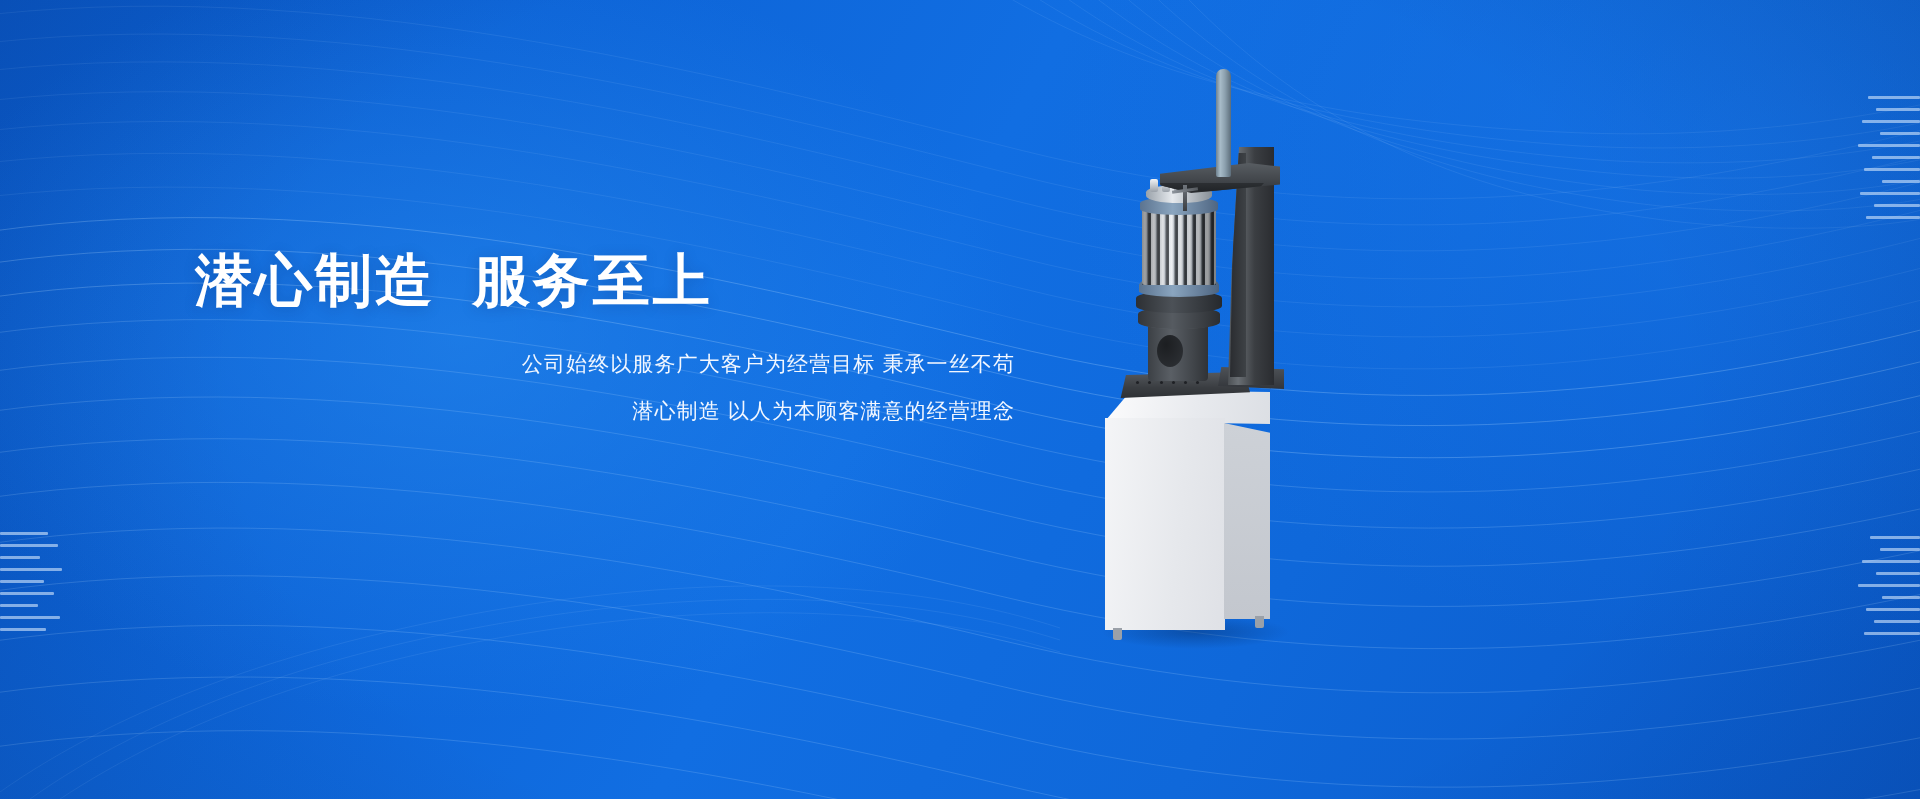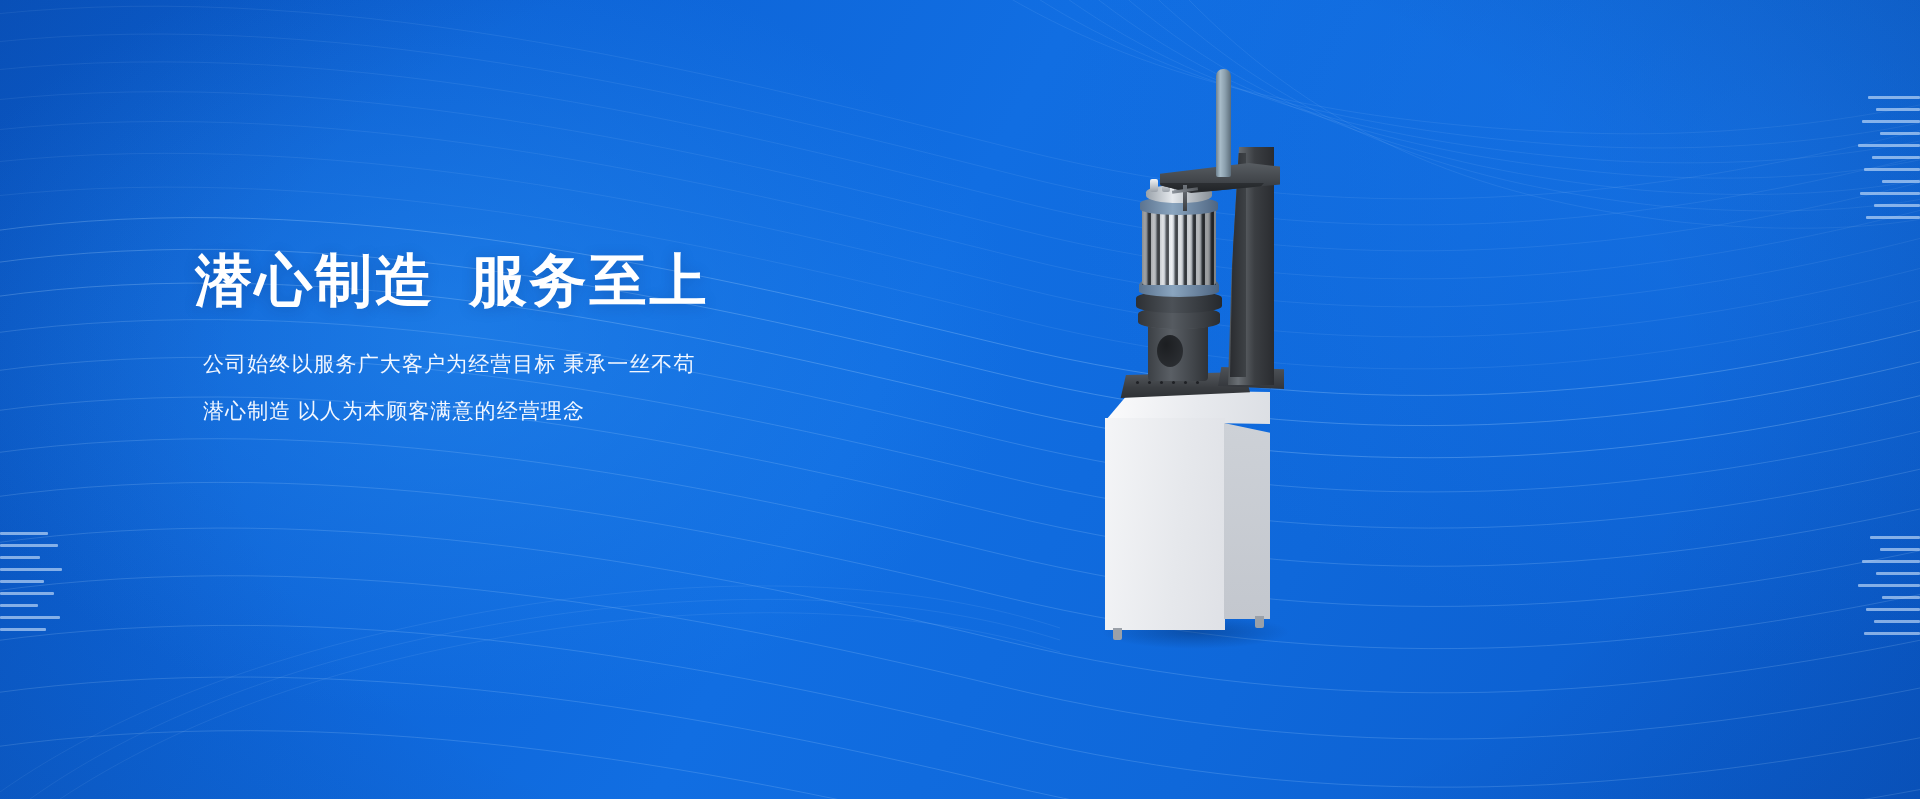--- a/index.html
+++ b/index.html
@@ -2,21 +2,21 @@
 <html><head>
 <meta charset="utf-8">
 <title>Banner</title>
 <style>
   html,body{margin:0;padding:0;background:#0a5fd0;}
   *{box-sizing:border-box;}
   .stage{
     position:relative;
     width:1920px;height:799px;
     overflow:hidden;
-    font-family:Liberation Serif, serif;
+    font-family:Liberation Sans, sans-serif;
     background:
       radial-gradient(ellipse 900px 620px at 24% 42%, rgba(40,140,240,0.55) 0%, rgba(40,140,240,0.0) 62%),
       radial-gradient(ellipse 1100px 800px at 92% 18%, rgba(25,120,235,0.55) 0%, rgba(25,120,235,0) 65%),
       linear-gradient(118deg, #0a58c8 0%, #0d63d6 22%, #116ee2 46%, #0f68da 68%, #0a59c9 100%);
   }
 
   
   .vignette{
     position:absolute;inset:0;
     background:
@@ -44,26 +44,27 @@
     font-size:57px;
     font-weight:700;
     color:#ffffff;
     letter-spacing:3px;
     line-height:1.18;
     white-space:pre;
     text-shadow:0 2px 14px rgba(0,30,85,0.22);
   }
   .sub{margin:0;padding-top:34px;}
   .sub p{
-    margin:0 0 14px 8px;
+    margin:0 0 14px 16px;
     font-size:21px;
     line-height:1.55;
     color:#f2f7ff;
     letter-spacing:1.1px;
     font-weight:400;
+    text-align:right;
   }
   .sub p:last-child{margin-bottom:0;}
 
   
   .machine{position:absolute;left:1100px;top:55px;width:240px;height:600px;}
 
   
   .ped{position:absolute;left:5px;top:335px;width:165px;height:245px;}
   .ped .top{
     position:absolute;left:0;top:0;width:165px;height:34px;

